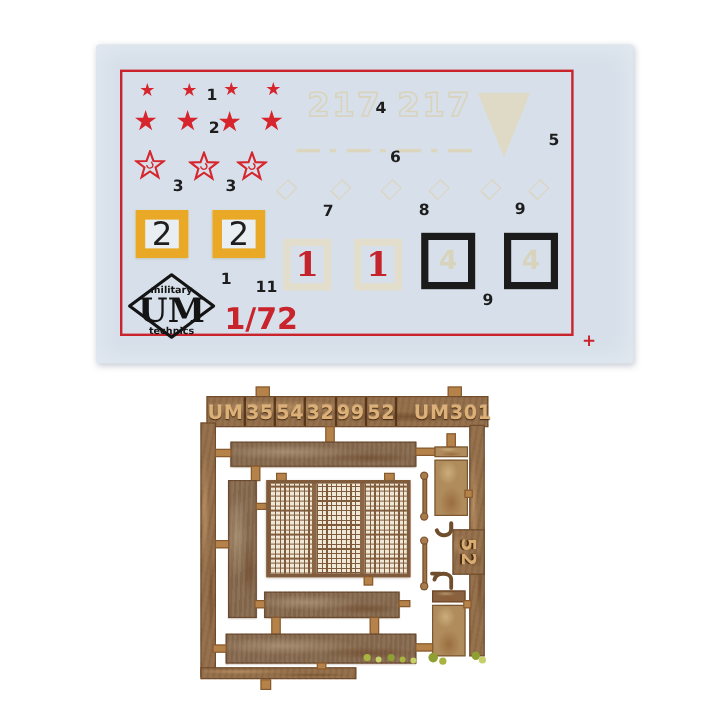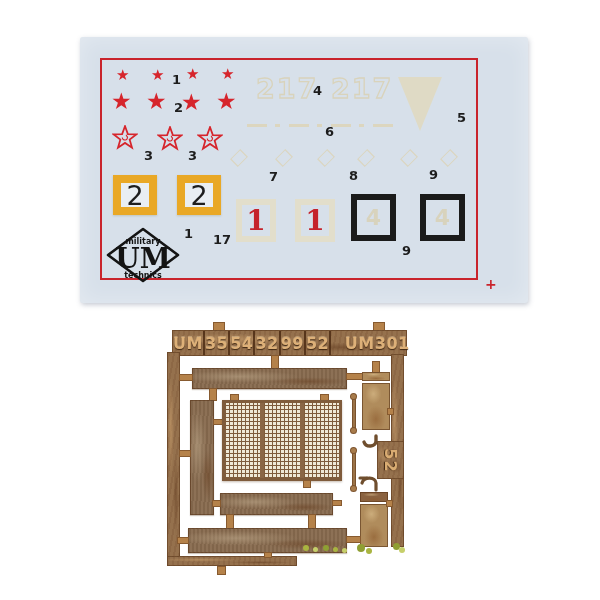--- a/index.html
+++ b/index.html
@@ -142,21 +142,21 @@
   <span class="abs lbl" style="left:269px;top:132px">8</span>
   <span class="abs lbl" style="left:349px;top:131px">9</span>
 
   <div class="abs ysq" style="left:33px;top:138px">
     <span>2</span>
   </div>
   <div class="abs ysq" style="left:97px;top:138px">
     <span>2</span>
   </div>
   <span class="abs lbl" style="left:104px;top:190px">1</span>
-  <span class="abs lbl" style="left:133px;top:196px">17</span>
+  <span class="abs lbl" style="left:133px;top:196px">11</span>
 
   <div class="abs wsq" style="left:156px;top:162px">
     <span>1</span>
   </div>
   <div class="abs wsq" style="left:215px;top:162px">
     <span>1</span>
   </div>
 
   <div class="abs bsq" style="left:271px;top:157px">
     <span>4</span>
@@ -167,20 +167,21 @@
   <span class="abs lbl" style="left:322px;top:207px">9</span>
 
   <svg class="abs" style="left:24px;top:189px" width="78" height="58" viewBox="0 0 78 58">
     <path d="M39,3 L74,29 L39,55 L4,29 Z" fill="none" stroke="#141414" stroke-width="2.6" stroke-linejoin="round"></path>
     <text x="39" y="18" text-anchor="middle" font-size="8" font-weight="bold" fill="#141414">military</text>
     <text x="39" y="42" text-anchor="middle" font-size="28" font-weight="bold" font-family="DejaVu Serif, serif" fill="#141414">UM</text>
     <text x="39" y="52" text-anchor="middle" font-size="8" font-weight="bold" fill="#141414">technics</text>
   </svg>
 
   <div class="abs titlebar" style="left:107px;top:216px">
+    <span class="scale">1/72</span>
   </div>
 
   <span class="abs regmark" style="left:405px;top:240px">+</span>
 </div>
 
 <div class="abs" style="left:0;top:0;width:600px;height:600px">
 
   <div class="abs stub" style="left:213px;top:322px;width:12px;height:10px"></div>
   <div class="abs stub" style="left:373px;top:322px;width:12px;height:10px"></div>
 

